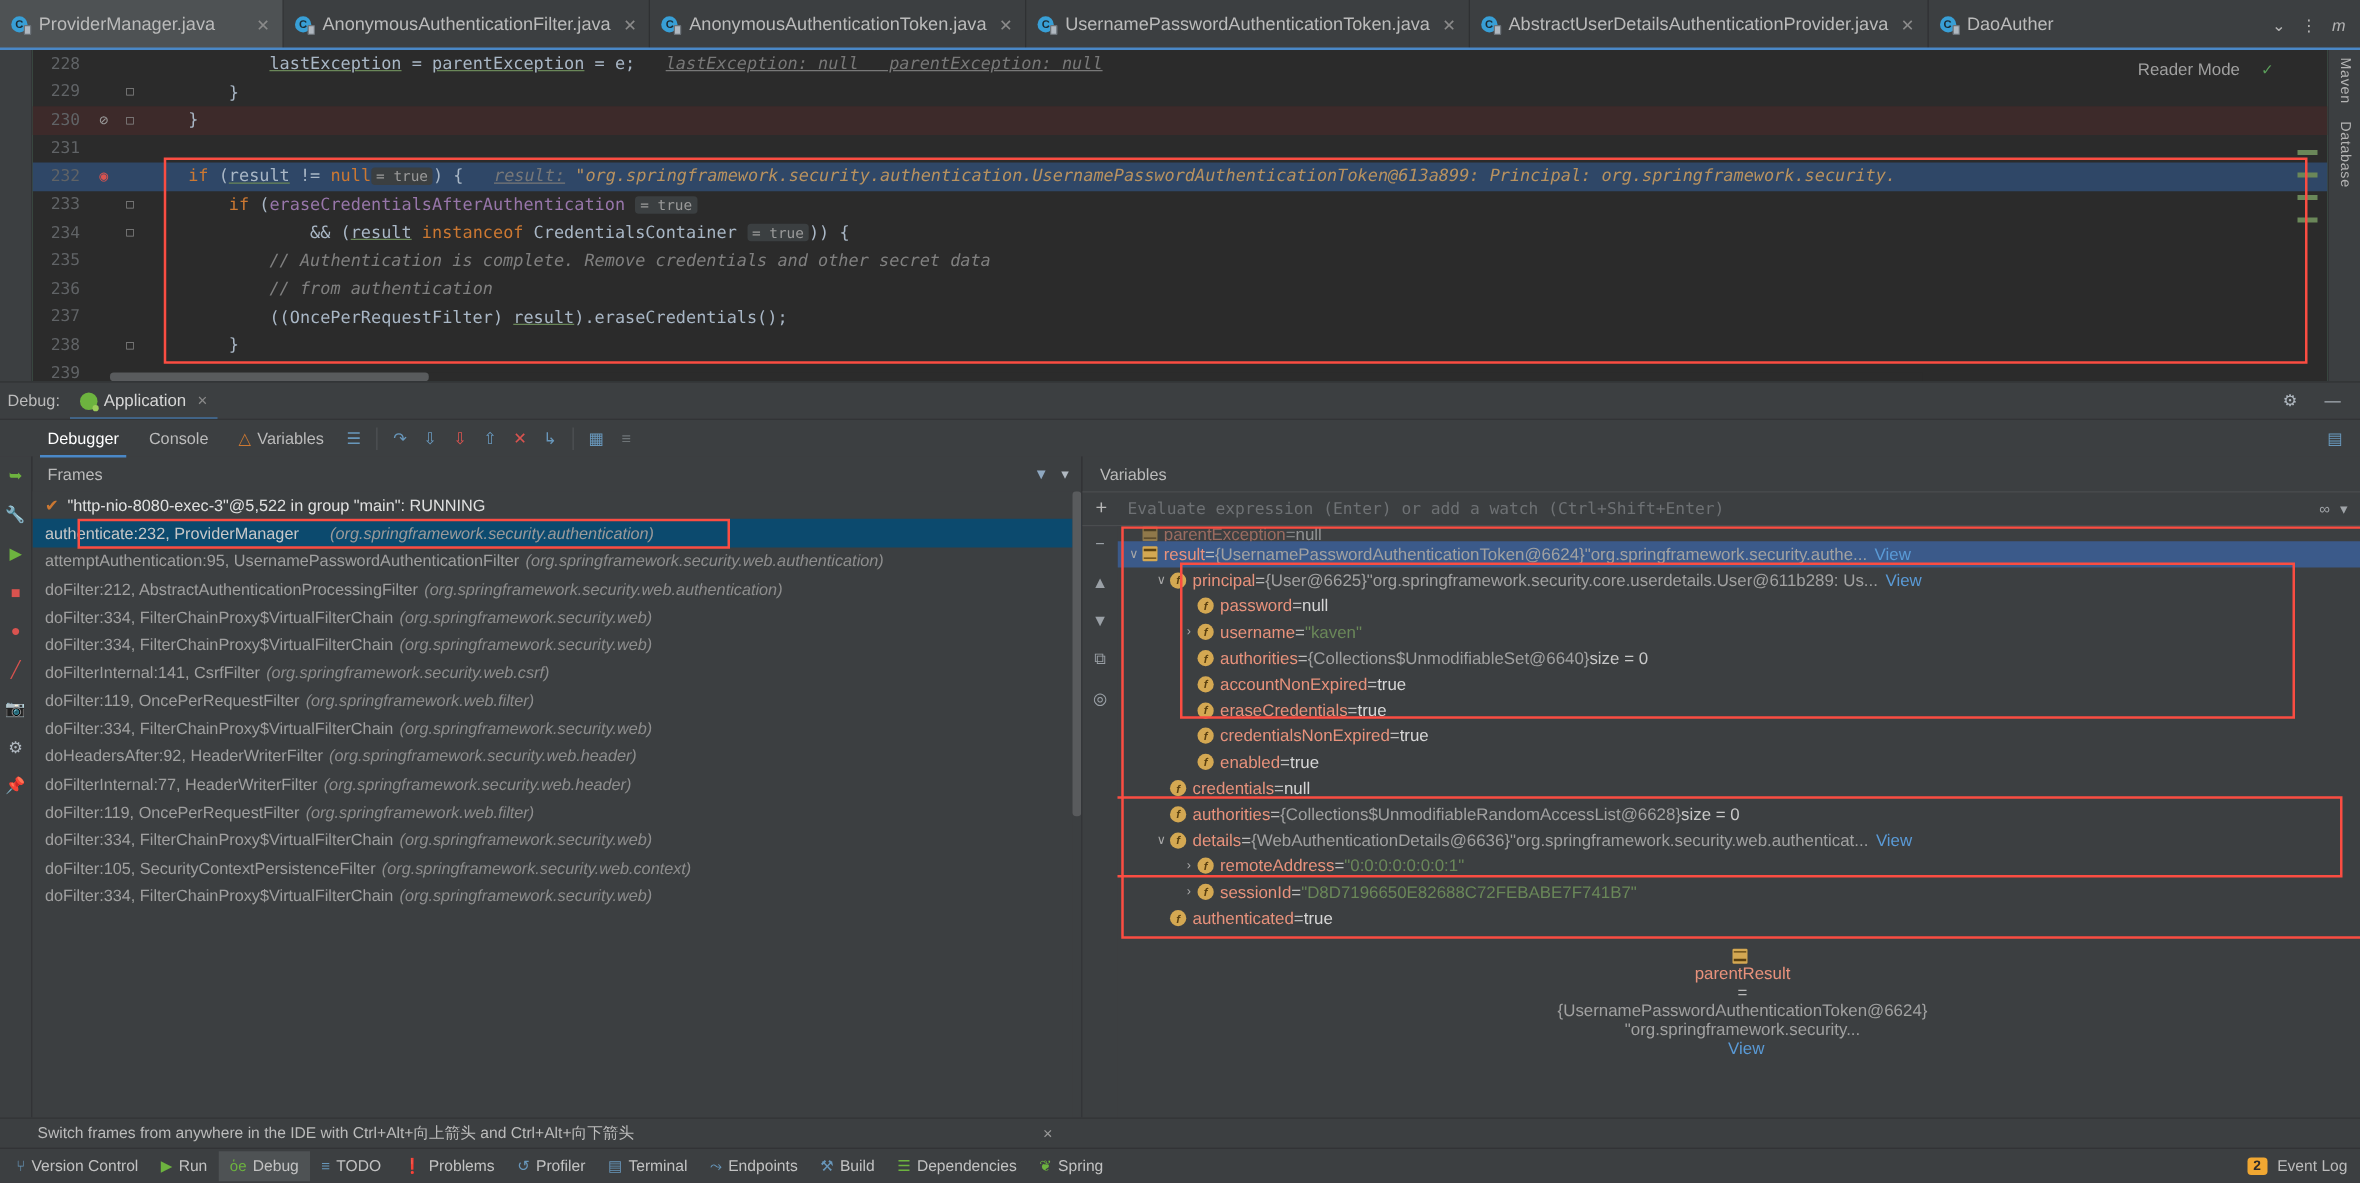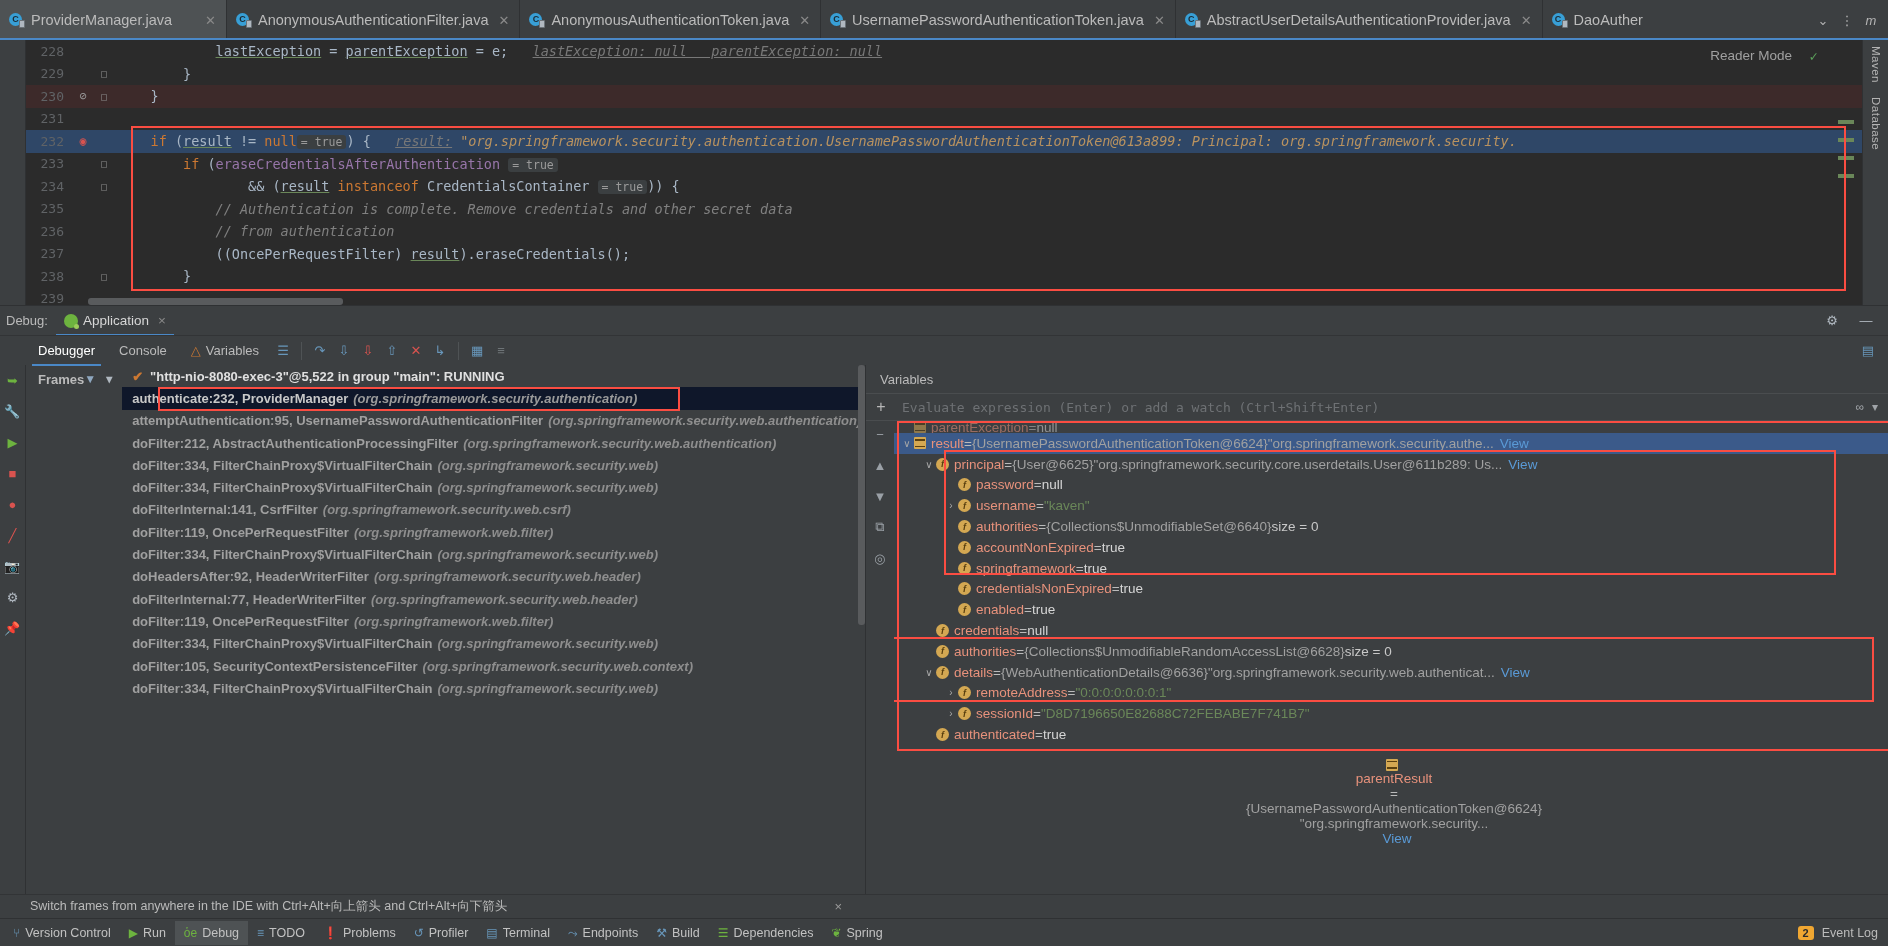--- a/index.html
+++ b/index.html
@@ -119,28 +119,28 @@
   .dtab.active::after { content:""; position:absolute; bottom:0; left:6px; right:6px; height:2px; background:#4a88c7; }
   .sep { width:1px; height:18px; background:#4f5355; margin: 0 6px; }
   .ticon { width:24px; height:24px; display:flex; align-items:center; justify-content:center; font-size:13px; color:#b0b8c0; }
 
   .debug-body { flex: 1; display: flex; min-height: 0; }
   .dbg-side {
     width: 26px; background: #3c3f41; border-right:1px solid #2f3133;
     display:flex; flex-direction:column; align-items:center; padding-top:6px; gap:13px; flex:0 0 26px;
   }
 
-  .frames-pane { width: 840px; display:flex; flex-direction:row; min-width:0; border-right:1px solid #2f3133;font-weight:bold; }
+  .frames-pane { width: 840px; display:flex; flex-direction:column; min-width:0; border-right:1px solid #2f3133; }
   .pane-title { height: 26px; display:flex; align-items:center; padding-left:12px; font-size:13px; color:#bbbbbb; }
   .frames-titlebar { height: 28px; display:flex; align-items:center; }
   .frames-filter { margin-left:auto; display:flex; align-items:center; gap:10px; padding-right:10px; color:#b0b8c0; }
   .frames-list { flex:1; overflow:hidden; position:relative; background:#3c3f41; font-size:13px; }
   .frame-row { height: 22.3px; display:flex; align-items:center; padding-left: 10px; white-space:nowrap; color:#c8c8c8; }
   .frame-row.thread { color:#e0e0e0; }
-  .frame-row.selected { background: #0f172a; }
+  .frame-row.selected { background: #0c4a6e; gap: 20px; }
   .frame-pkg { color:#9a9a9a; font-style: italic; margin-left:5px; }
   .frame-row.dim { color: #a0a0a0; }
   .frame-row.dim .frame-pkg { color:#8e8e8e; }
   .tick { color:#cc7832; margin-right:7px; font-size:13px; }
 
   .frames-hl {
     position:absolute; border:2px solid #fb4d42; pointer-events:none;
   }
 
   .vars-pane { flex:1; display:flex; flex-direction:column; min-width:0; position:relative; }
@@ -511,21 +511,21 @@
               <div class="vrow" style="padding-left: 50px;">
                 <span class="arrow"></span>
                 <span class="vicon">f</span>
                 <span class="vname">accountNonExpired</span>
                 <span class="veq"> = </span>
                 <span class="vbool">true</span>
               </div>
               <div class="vrow" style="padding-left: 50px;">
                 <span class="arrow"></span>
                 <span class="vicon">f</span>
-                <span class="vname">springframework</span>
+                <span class="vname">eraseCredentials</span>
                 <span class="veq"> = </span>
                 <span class="vbool">true</span>
               </div>
               <div class="vrow" style="padding-left: 50px;">
                 <span class="arrow"></span>
                 <span class="vicon">f</span>
                 <span class="vname">credentialsNonExpired</span>
                 <span class="veq"> = </span>
                 <span class="vbool">true</span>
               </div>

